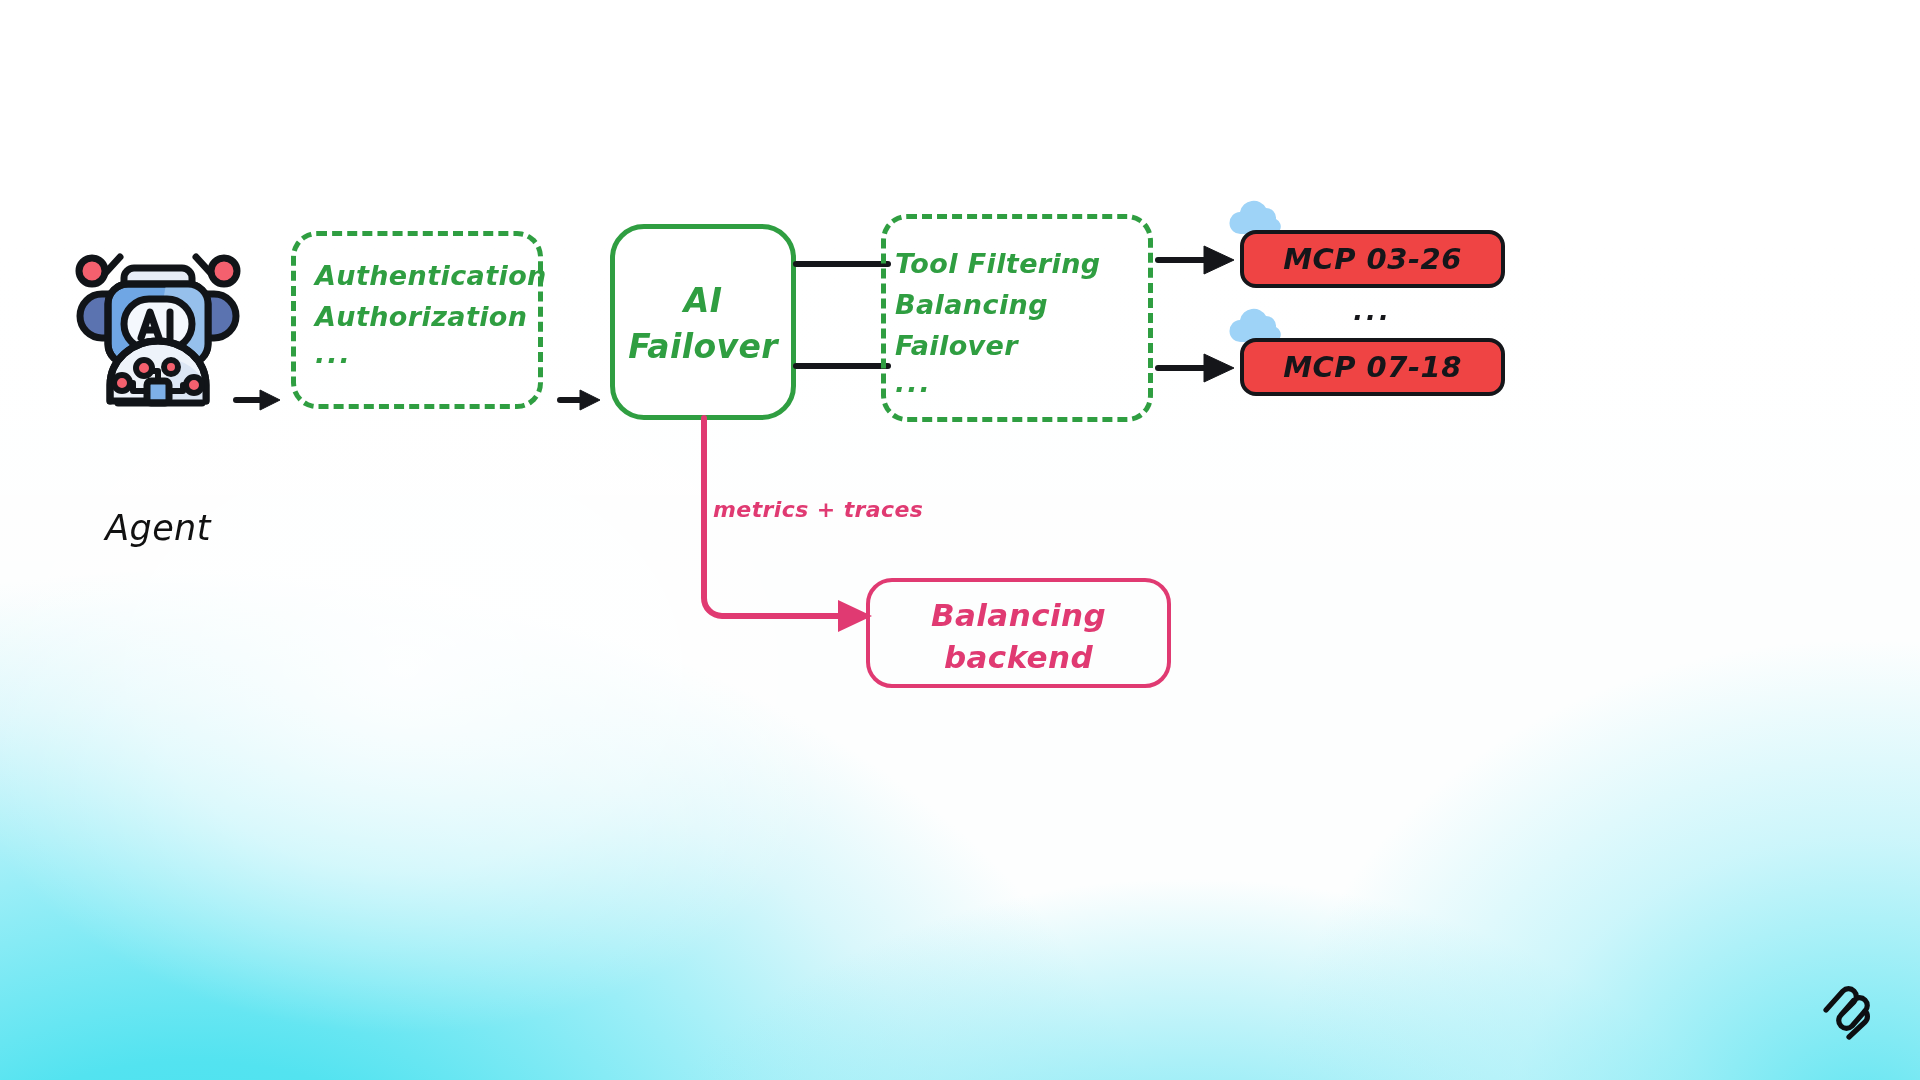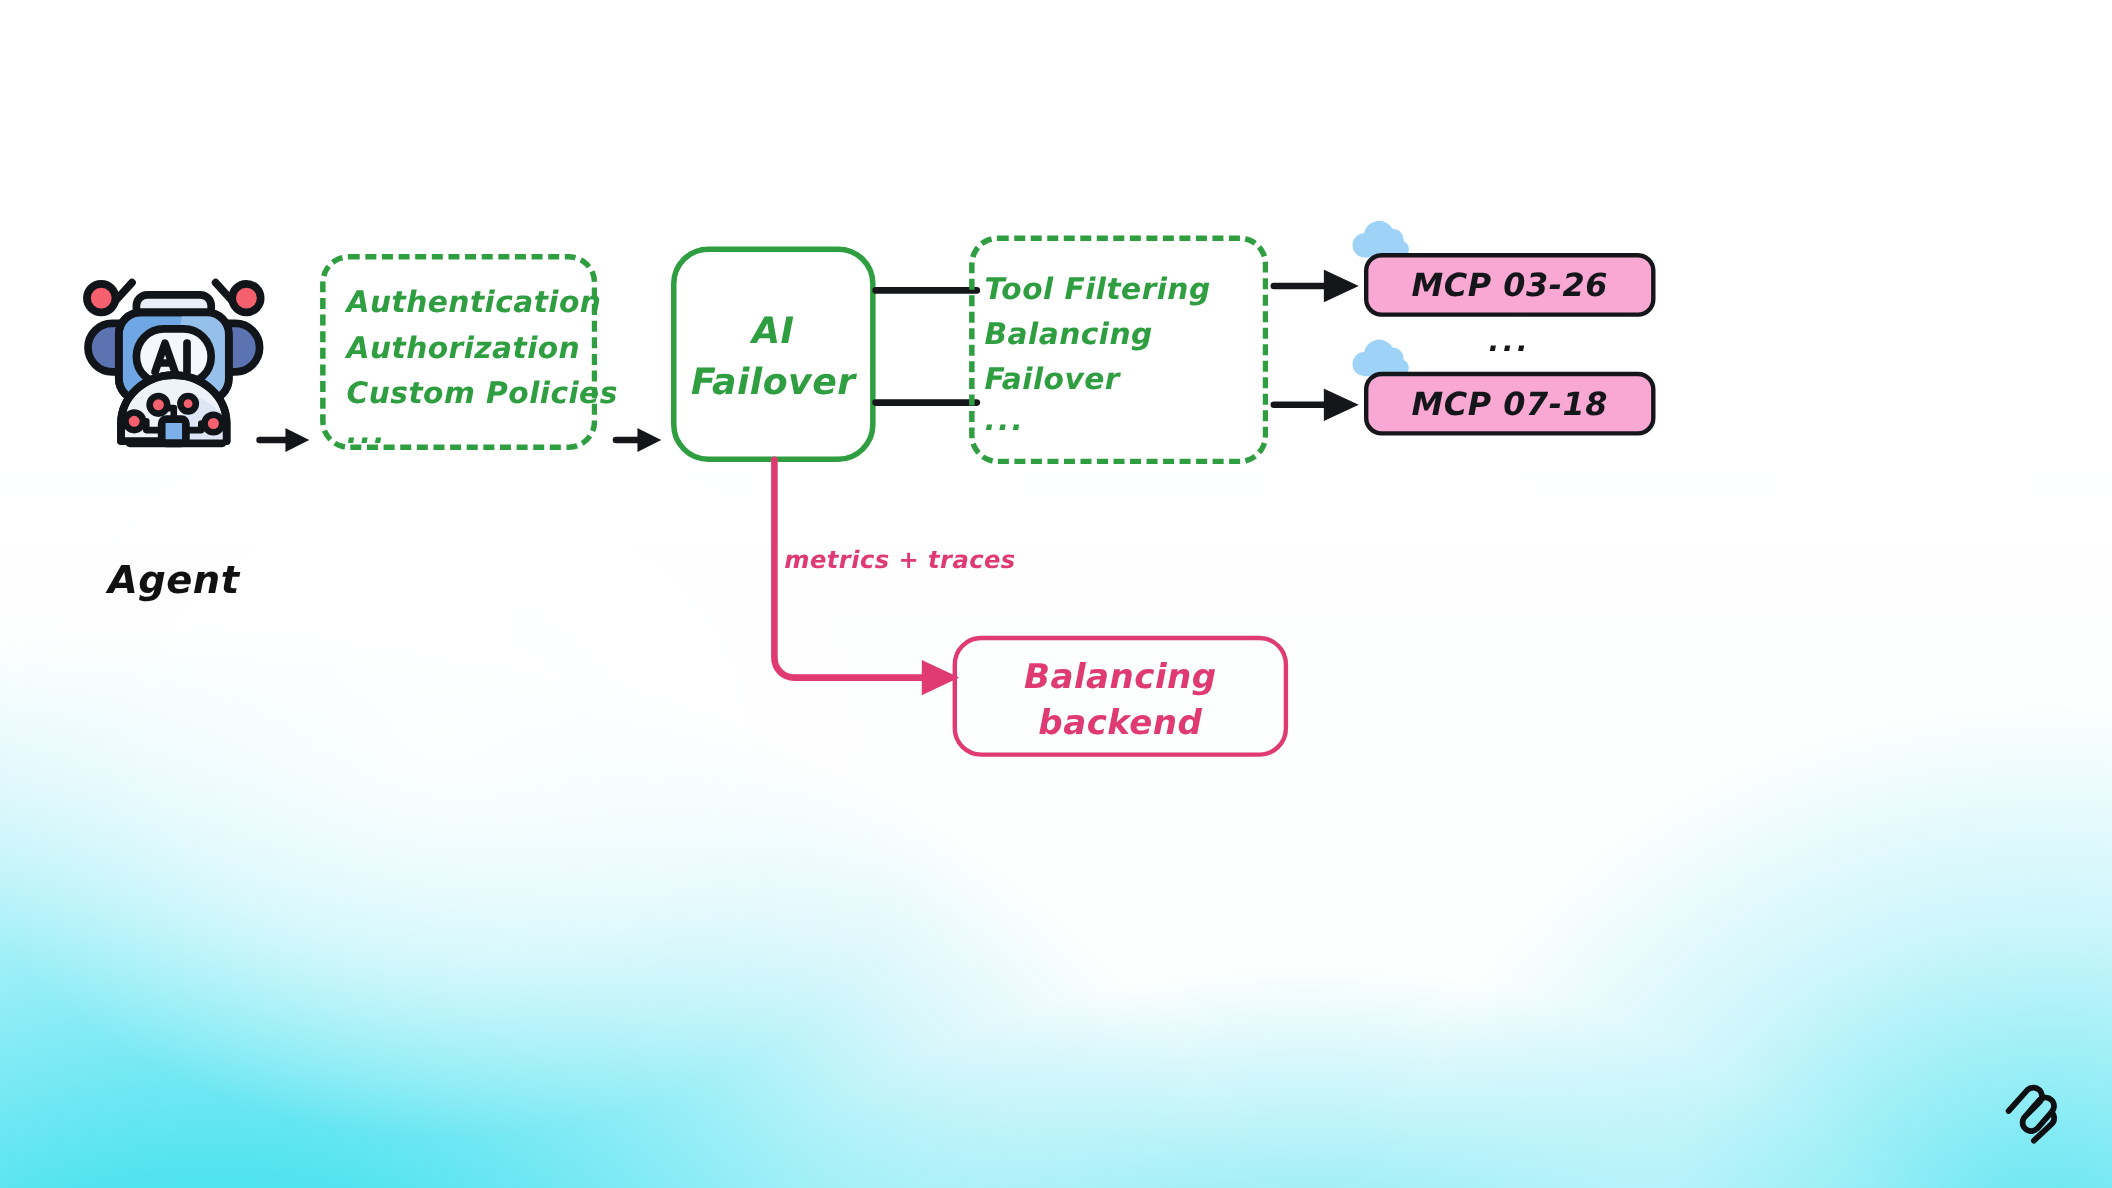--- a/index.html
+++ b/index.html
@@ -23,41 +23,41 @@
 
   #stage{position:absolute;inset:0;z-index:2;}
   .abs{position:absolute;}
 
   
   .hand{font-family:"DejaVu Sans","Liberation Sans",sans-serif;font-style:italic;letter-spacing:.4px;}
 
   
   #agent-group{left:58px;top:205px;width:200px;}
   #agent-label{left:58px;top:508px;width:200px;text-align:center;
-    font-size:35px;color:#111;font-weight:700;}
+    font-size:35px;color:#111;font-weight:400;}
 
   
   .dashbox{border:5px dashed #2f9e41;border-radius:26px;box-sizing:border-box;}
   #policies-box{left:291px;top:231px;width:252px;height:178px;}
   #policies-list{left:315px;top:255px;width:230px;}
   .green-line{color:#2f9e41;font-size:27px;line-height:41px;font-weight:600;white-space:nowrap;}
   .dots{font-size:27px;line-height:34px;font-weight:700;letter-spacing:2px;}
 
   
   #gateway-box{left:610px;top:224px;width:186px;height:196px;
     border:5px solid #2f9e41;border-radius:34px;background:#ffffff;box-sizing:border-box;}
   #gateway-label{left:610px;top:278px;width:186px;text-align:center;
     color:#2f9e41;font-size:33px;line-height:46px;font-weight:600;}
 
   
   #features-box{left:881px;top:214px;width:272px;height:208px;}
   #features-list{left:895px;top:243px;width:280px;}
 
   
-  .mcpbox{border:4px solid #15161a;border-radius:16px;background:#f9a8d4;box-sizing:border-box;
+  .mcpbox{border:4px solid #15161a;border-radius:16px;background:#ef4444;box-sizing:border-box;
           display:flex;align-items:center;justify-content:center;}
   #mcp-box-1{left:1240px;top:230px;width:265px;height:58px;}
   #mcp-box-2{left:1240px;top:338px;width:265px;height:58px;}
   .mcp-label{font-size:29px;color:#15161a;font-weight:600;letter-spacing:.5px;}
   #mcp-ellipsis{left:1240px;top:296px;width:265px;text-align:center;
     font-size:26px;font-weight:800;color:#15161a;letter-spacing:3px;}
   .cloud{position:absolute;width:56px;height:38px;}
 
   
   #telemetry-label{left:713px;top:497px;width:420px;
@@ -136,21 +136,20 @@
     <g fill="#15161a" stroke="#15161a">
       <line x1="4" y1="20" x2="30" y2="20" stroke-width="6" stroke-linecap="round"></line>
       <polygon points="28,10 48,20 28,30"></polygon>
     </g>
   </svg>
 
   <div class="abs dashbox" id="policies-box"></div>
   <div class="abs" id="policies-list">
     <div class="hand green-line">Authentication</div>
     <div class="hand green-line">Authorization</div>
-    <div class="hand green-line">Custom Policies</div>
     <div class="hand green-line dots">...</div>
   </div>
 
   <svg class="abs" style="left:556px;top:380px;" width="60" height="40">
     <g fill="#15161a" stroke="#15161a">
       <line x1="4" y1="20" x2="26" y2="20" stroke-width="6" stroke-linecap="round"></line>
       <polygon points="24,10 44,20 24,30"></polygon>
     </g>
   </svg>
 

